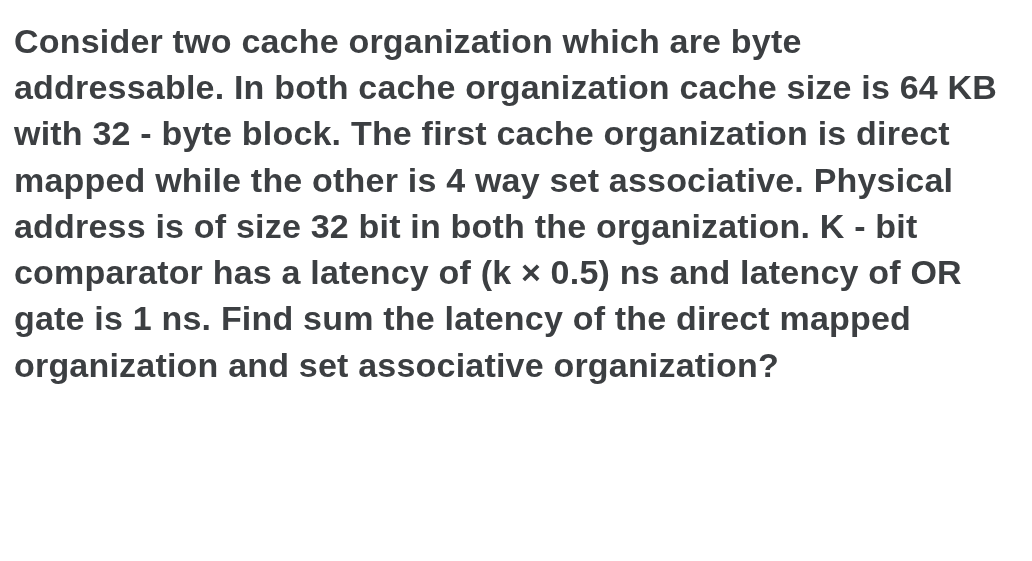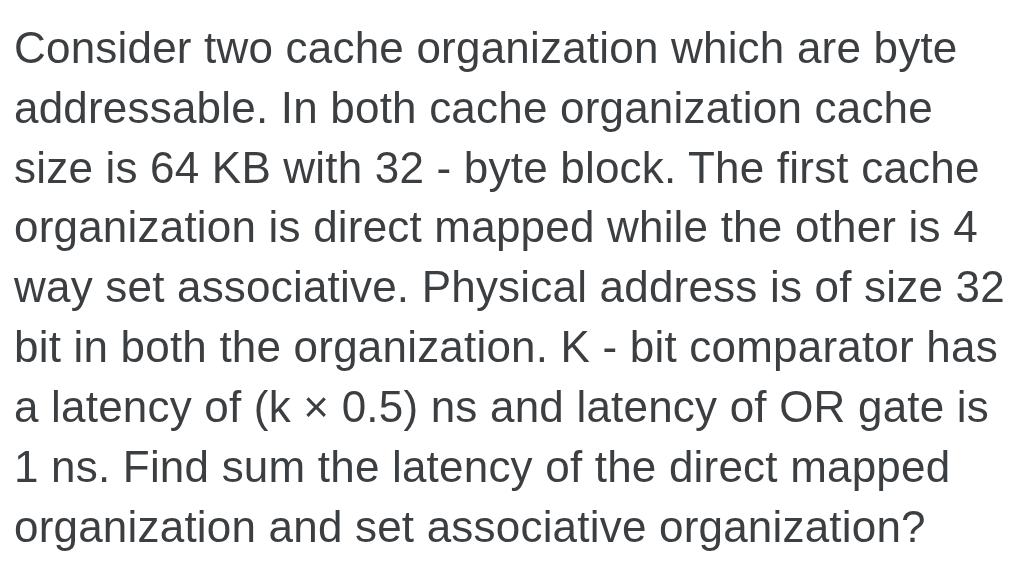--- a/index.html
+++ b/index.html
@@ -8,23 +8,23 @@
       box-sizing: border-box;
     }
     body {
       width: 1032px;
       height: 561px;
       background: #ffffff;
       font-family: Arial, Helvetica, sans-serif;
       padding: 18px 14px;
     }
     .passage {
-      font-size: 44px;
+      font-size: 34px;
       line-height: 1.36;
       color: #3c3f42;
-      font-weight: 400;
+      font-weight: 700;
       letter-spacing: 0.2px;
     }
   </style>
 </head>
 <body>
 
 <div class="passage">Consider two cache organization which are byte addressable. In both cache organization cache size is 64 KB with 32 - byte block. The first cache organization is direct mapped while the other is 4 way set associative. Physical address is of size 32 bit in both the organization. K - bit comparator has a latency of (k × 0.5) ns and latency of OR gate is 1 ns. Find sum the latency of the direct mapped organization and set associative organization?</div>
 
 </body></html>

